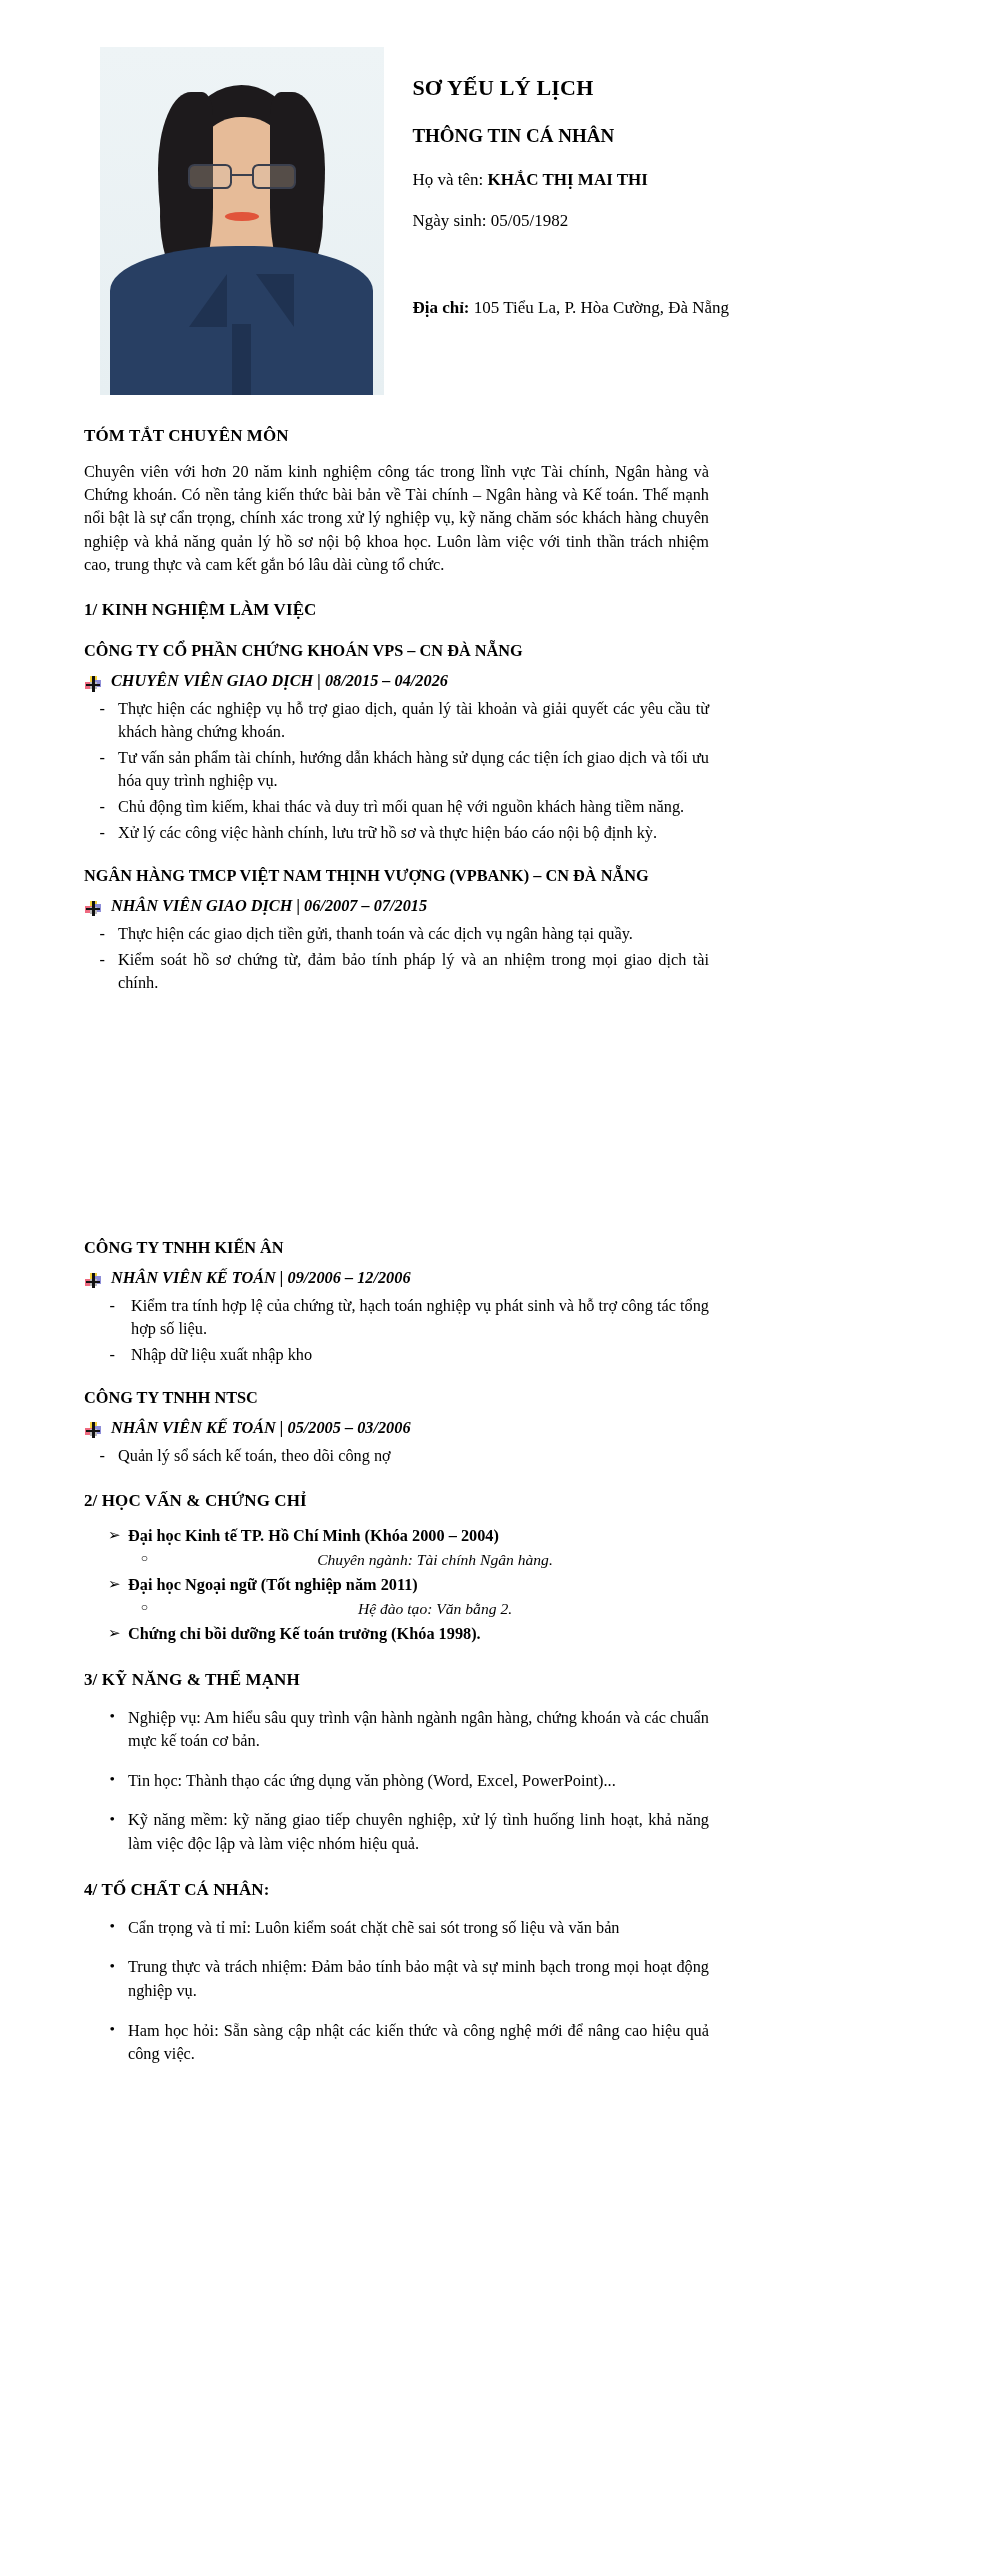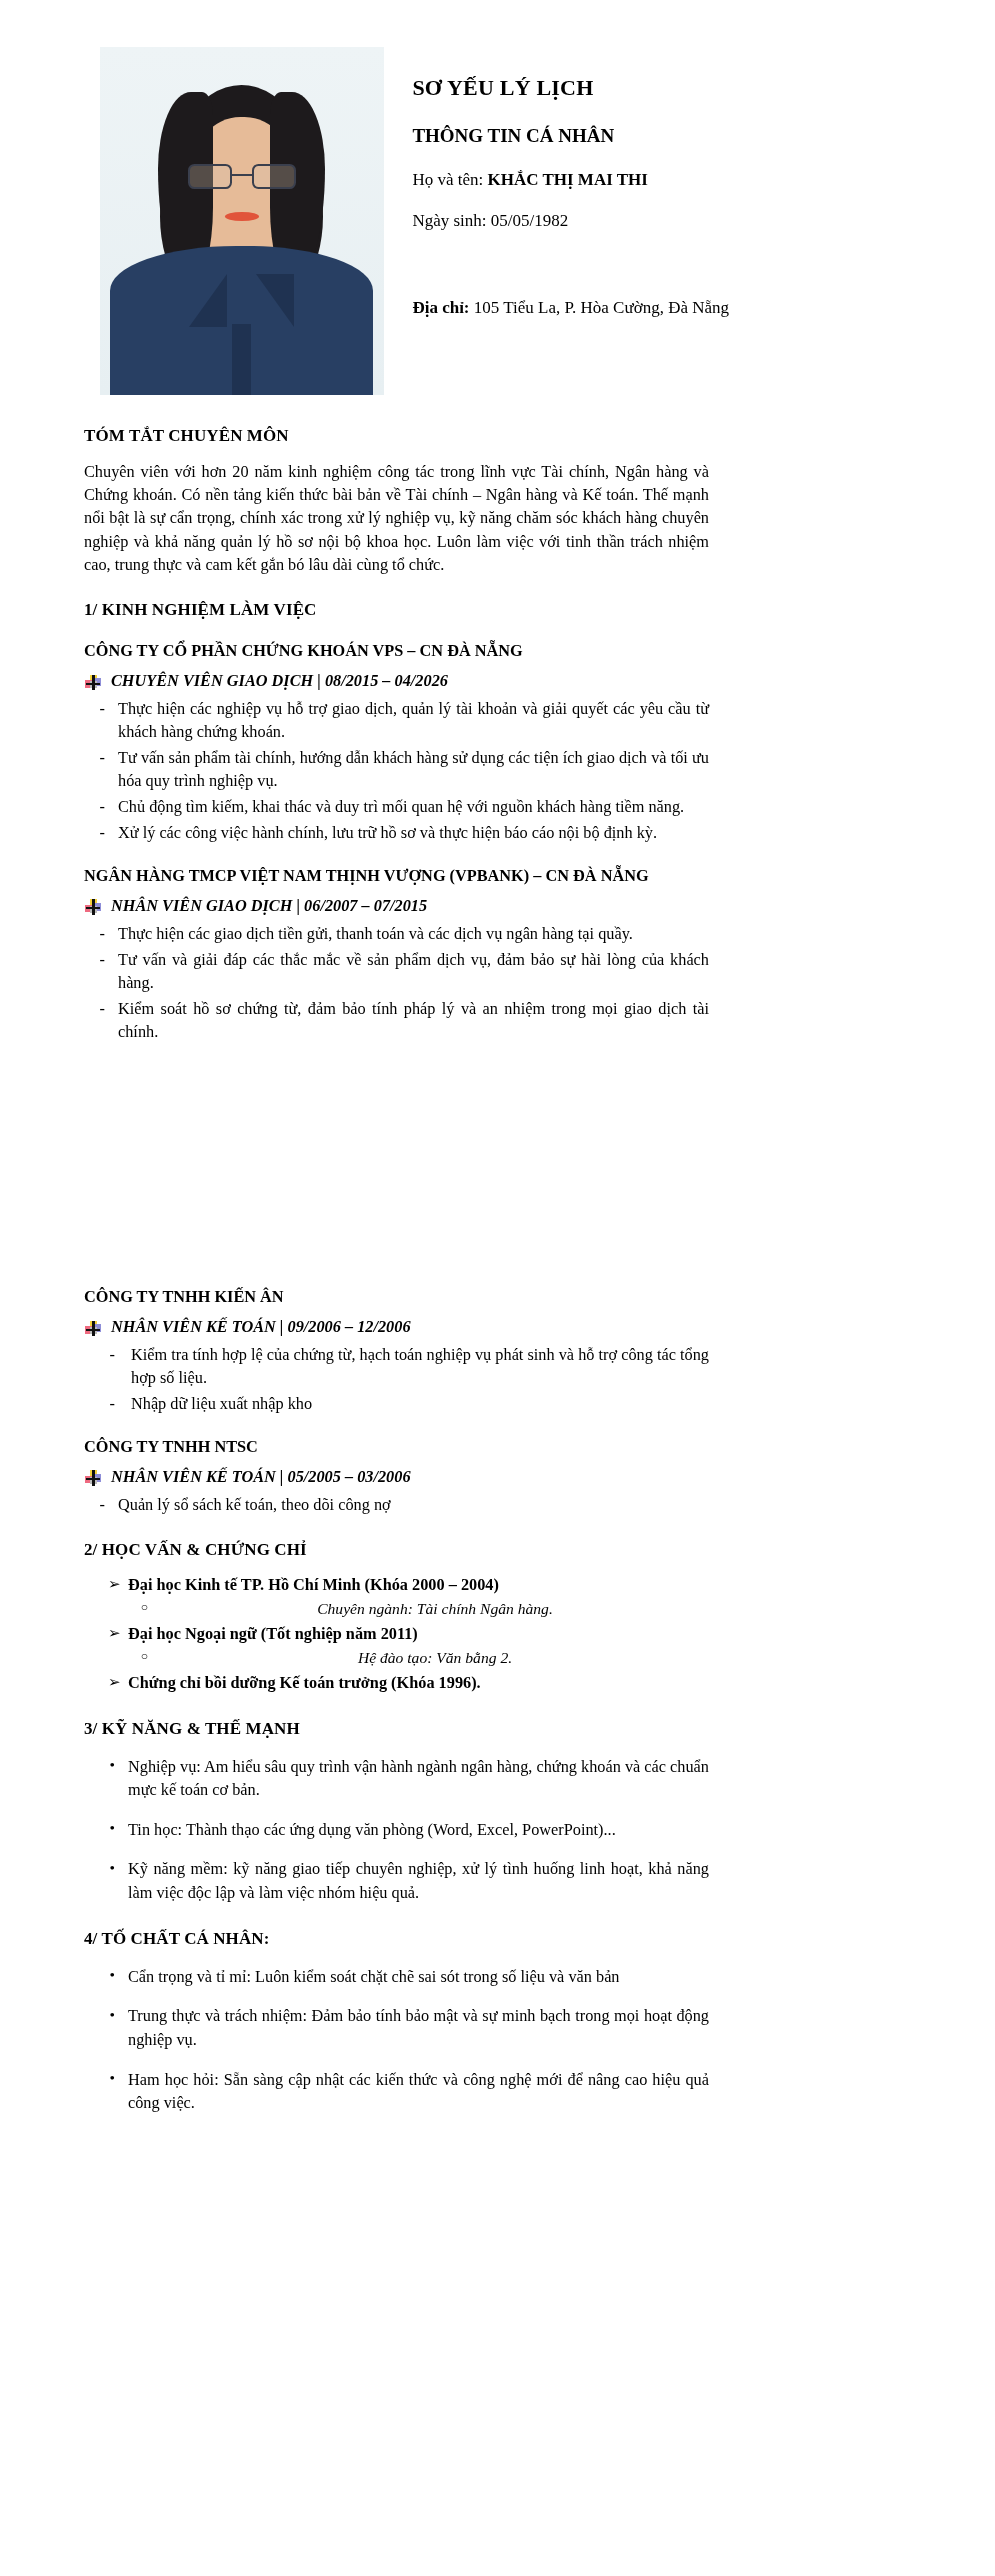--- a/index.html
+++ b/index.html
@@ -200,21 +200,21 @@
   p.para {
     font-size: 16.3px;
     line-height: 1.42;
     margin: 0 0 8.5px 0;
     text-align: justify;
   }
 
   
   .job {
     display: flex;
-    align-items: flex-start;
+    align-items: flex-end;
     margin: 10px 0 5.7px 0;
   }
   .wd-bullet {
     flex: 0 0 auto;
     width: 15.6px;
     height: 15.6px;
     margin: 3.6px 10px 0 1.4px;
     position: relative;
   }
   .wd-bullet i {
@@ -389,21 +389,20 @@
           <i class="sq-b"></i>
           <i class="sq-r"></i>
           <i class="sq-w"></i>
           <i class="bar-v"></i>
           <i class="bar-h"></i>
       </span>
       <span class="job-title">NHÂN VIÊN GIAO DỊCH | 06/2007 – 07/2015</span>
     </div>
     <ul class="dash">
       <li>Thực hiện các giao dịch tiền gửi, thanh toán và các dịch vụ ngân hàng tại quầy.</li>
-      <li>Tư vấn và giải đáp các thắc mắc về sản phẩm dịch vụ, đảm bảo sự hài lòng của khách hàng.</li>
       <li>Kiểm soát hồ sơ chứng từ, đảm bảo tính pháp lý và an nhiệm trong mọi giao dịch tài chính.</li>
     </ul>
 
     <div class="page-gap"></div>
 
     <h3 class="company">CÔNG TY TNHH KIẾN ÂN</h3>
     <div class="job">
       <span class="wd-bullet">
         <i class="sq-y"></i>
           <i class="sq-b"></i>
@@ -443,21 +442,21 @@
           <li>Chuyên ngành: Tài chính Ngân hàng.</li>
         </ul>
       </li>
       <li>
         <span>Đại học Ngoại ngữ (Tốt nghiệp năm 2011)</span>
         <ul class="circ">
           <li>Hệ đào tạo: Văn bằng 2.</li>
         </ul>
       </li>
       <li>
-        <span>Chứng chỉ bồi dưỡng Kế toán trưởng (Khóa 1996).</span>
+        <span>Chứng chỉ bồi dưỡng Kế toán trưởng (Khóa 1998).</span>
       </li>
     </ul>
 
     <h2 class="sec tight">3/ KỸ NĂNG &amp; THẾ MẠNH</h2>
     <ul class="dot">
       <li>Nghiệp vụ: Am hiểu sâu quy trình vận hành ngành ngân hàng, chứng khoán và các chuẩn mực kế toán cơ bản.</li>
       <li>Tin học: Thành thạo các ứng dụng văn phòng (Word, Excel, PowerPoint)...</li>
       <li>Kỹ năng mềm: kỹ năng giao tiếp chuyên nghiệp, xử lý tình huống linh hoạt, khả năng làm việc độc lập và làm việc nhóm hiệu quả.</li>
     </ul>
 

